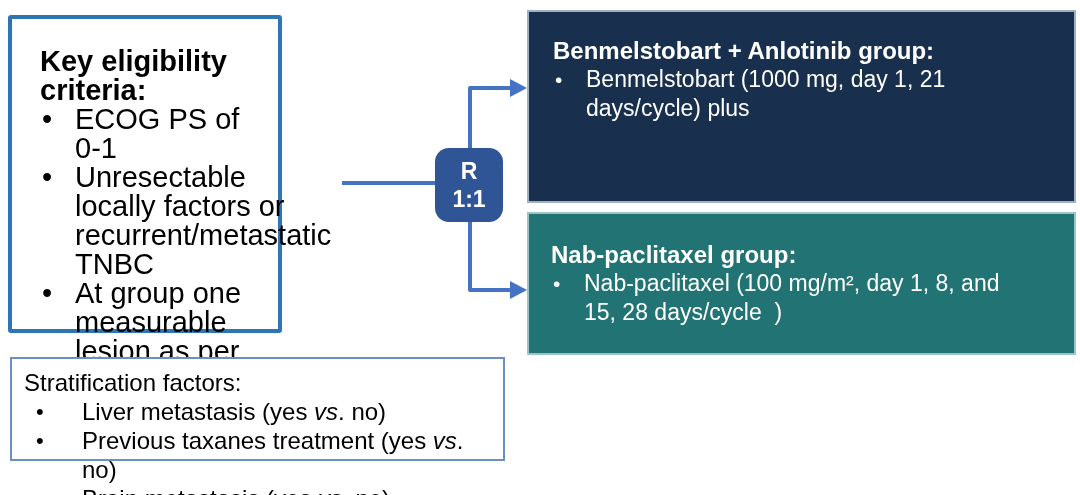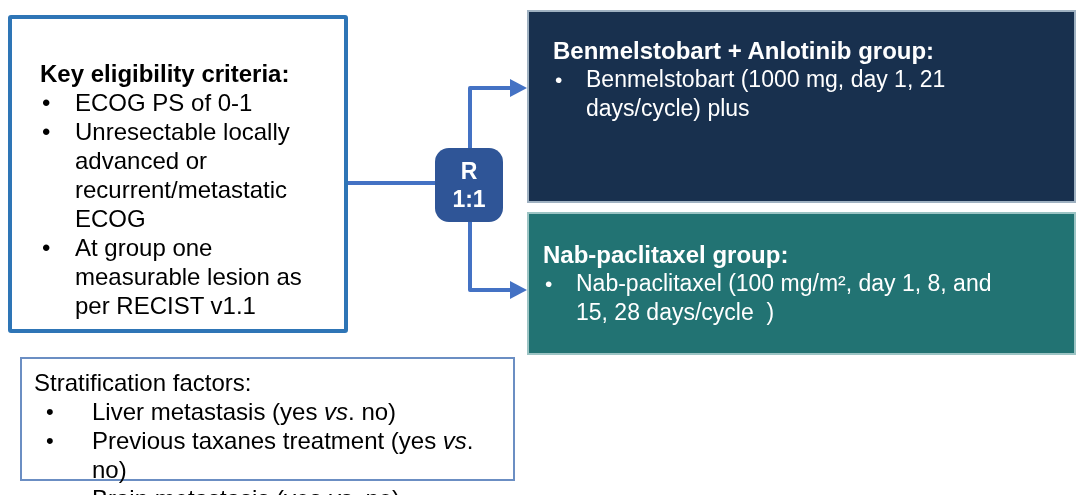--- a/index.html
+++ b/index.html
@@ -20,27 +20,27 @@
     left: 0; top: 0;
     width: 1080px; height: 495px;
     pointer-events: none;
   }
 
   
   .box { position: absolute; box-sizing: border-box; }
 
   #eligibility-box {
     left: 8px; top: 15px;
-    width: 340px; height: 318px;
+    width: 274px; height: 318px;
     background: #ffffff;
     border: 4px solid #2E75B6;
     border-radius: 3px;
-    padding: 40px 10px 10px 28px;
+    padding: 28px 10px 10px 28px;
     color: #000000;
-    font-size: 24px;
+    font-size: 29px;
     line-height: 29px;
   }
   #eligibility-box .box-title { font-weight: bold; }
 
   #randomizer-box {
     left: 435px; top: 148px;
     width: 68px; height: 74px;
     background: #2F5597;
     border-radius: 14px;
     color: #ffffff;
@@ -62,30 +62,30 @@
     padding: 24px 14px 8px 24px;
     color: #ffffff;
     font-size: 23px;
     line-height: 29px;
   }
   #arm2-box {
     left: 527px; top: 212px;
     width: 549px; height: 143px;
     background: #227373;
     border: 2px solid #9CC4C4;
-    padding: 26px 14px 8px 14px;
+    padding: 26px 14px 8px 22px;
     color: #ffffff;
     font-size: 23px;
     line-height: 29px;
   }
   #arm1-box .box-title, #arm2-box .box-title { font-weight: bold; font-size: 24px; }
 
   #strat-box {
-    left: 20px; top: 357px;
-    width: 495px; height: 124px;
+    left: 10px; top: 357px;
+    width: 495px; height: 104px;
     background: #ffffff;
     border: 2px solid #6B8EC3;
     padding: 9px 4px 8px 12px;
     color: #000000;
     font-size: 24px;
     line-height: 29px;
   }
 
   
   .bullet-row { display: flex; align-items: flex-start; }
@@ -118,21 +118,21 @@
   </svg>
 
   <div class="box" id="eligibility-box">
     <div class="box-title">Key eligibility criteria:</div>
     <div class="bullet-row">
       <span class="bullet-glyph"></span>
       <span class="bullet-text">ECOG PS of 0-1</span>
     </div>
     <div class="bullet-row">
       <span class="bullet-glyph"></span>
-      <span class="bullet-text">Unresectable locally advanced or recurrent/metastatic ECOG</span>
+      <span class="bullet-text">Unresectable locally factors or recurrent/metastatic TNBC</span>
     </div>
     <div class="bullet-row">
       <span class="bullet-glyph"></span>
       <span class="bullet-text">At group one measurable lesion as per RECIST v1.1</span>
     </div>
   </div>
 
   <div class="box" id="randomizer-box">
     <div>R</div>
     <div>1:1</div>

